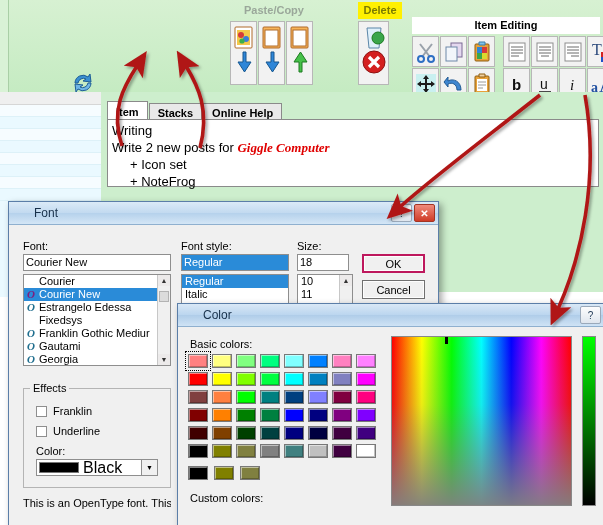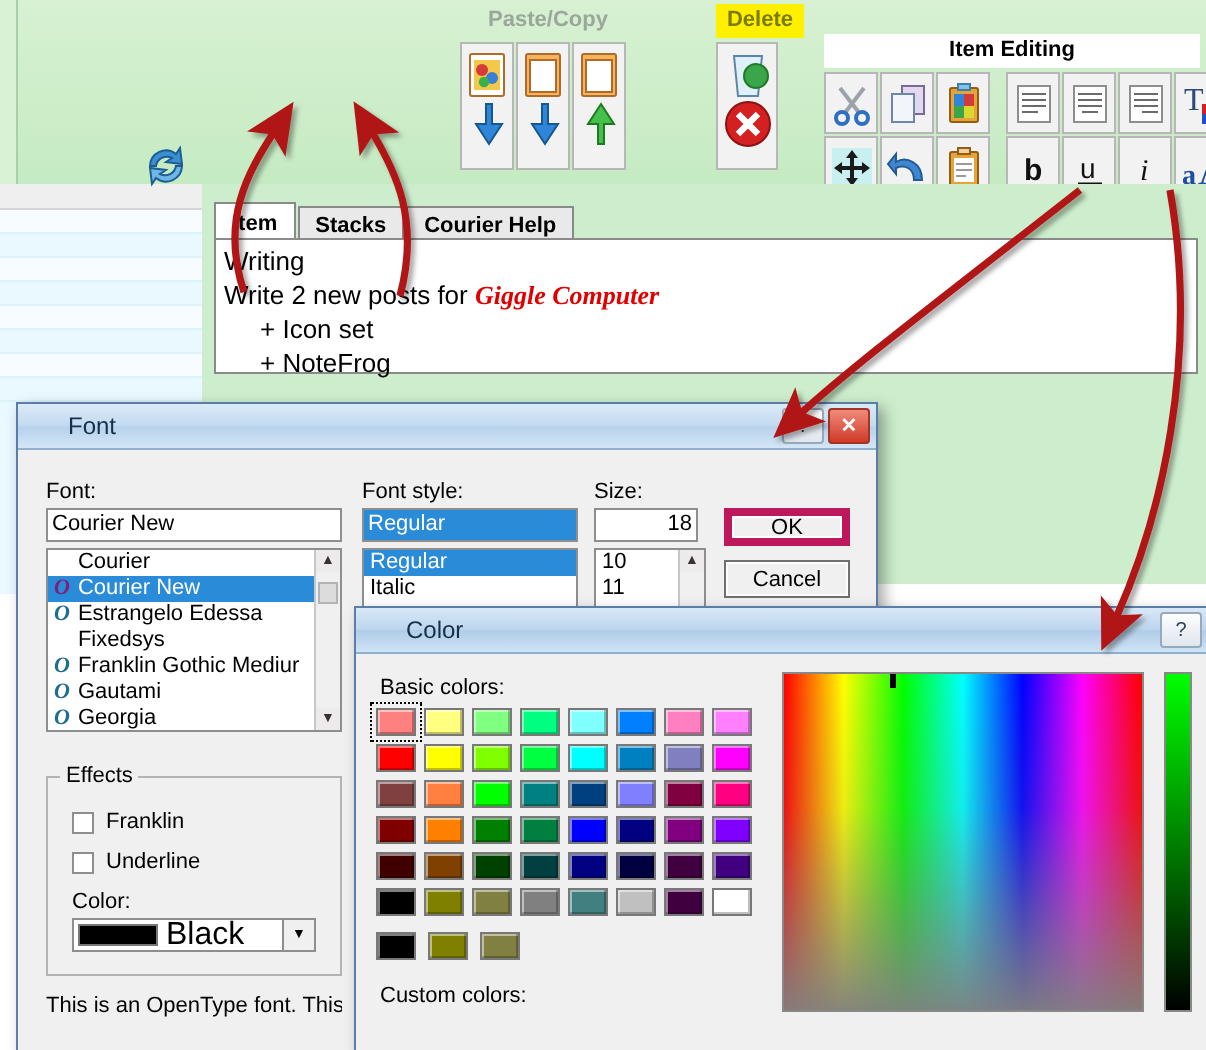--- a/index.html
+++ b/index.html
@@ -85,21 +85,21 @@
   .lbl{font-size:11px;color:#000;}
   .field{background:#fff;border:1px solid #8e8e8e;box-sizing:border-box;font-size:11px;padding:1px 2px;}
   .listbox{background:#fff;border:1px solid #8e8e8e;box-sizing:border-box;overflow:hidden;position:relative;}
   .lrow{height:13px;line-height:13px;font-size:11px;padding-left:3px;display:flex;align-items:center;white-space:nowrap;}
   .lrow.sel{background:#2a8bd8;color:#fff;}
   .otf{font-family:"Liberation Serif",serif;font-style:italic;font-weight:bold;font-size:11px;margin-right:4px;}
   .otf.p{color:#7e1f7e;}
   .otf.t{color:#1f6e8e;}
   .pushbtn{background:#f0f0f0;border:1px solid #707070;box-shadow:inset 0 0 0 1px #fdfdfd;
     font-size:11px;display:flex;align-items:center;justify-content:center;box-sizing:border-box;}
-  .pushbtn.default{border:4px solid #be185d;}
+  .pushbtn.default{border:2px solid #be185d;}
   .scroll{position:absolute;right:0;top:0;width:12px;bottom:0;background:#f0f0f0;border-left:1px solid #c7c7c7;}
   .sc-arrow{width:12px;height:11px;display:flex;align-items:center;justify-content:center;font-size:7px;color:#333;background:#eceaea;}
   .sc-thumb{position:absolute;left:1px;width:10px;height:11px;background:#dcdcdc;border:1px solid #b3b3b3;box-sizing:border-box;}
   .groupbox{border:1px solid #b4b4b4;box-sizing:border-box;position:relative;}
   .gb-title{position:absolute;left:6px;top:-7px;background:#f0f0f0;padding:0 3px;font-size:11px;}
   .chk{width:11px;height:11px;border:1px solid #8e8e8e;background:#fff;box-sizing:border-box;}
   .combo{background:#fff;border:1px solid #8e8e8e;display:flex;align-items:center;box-sizing:border-box;}
   .combo .sw{width:40px;height:11px;background:#000;margin:0 4px 0 2px;border:1px solid #777;box-sizing:border-box;}
   .combo .arrow{margin-left:auto;width:15px;height:100%;background:#f0f0f0;border-left:1px solid #8e8e8e;
     display:flex;align-items:center;justify-content:center;font-size:7px;}
@@ -306,21 +306,21 @@
         <path d="M21 13 a8 8 0 0 1 -13 6 l-2 3 -1-8 8 1 -3 2 a5.5 5.5 0 0 0 8-4 z" fill="#6fb6e6" stroke="#1d5d96"></path>
       </svg>
     </div>
   </div>
 
   <div id="white-body"></div>
   <div id="item-panel">
     <div id="tabs">
       <div class="tab active">Item</div>
       <div class="tab">Stacks</div>
-      <div class="tab">Courier Help</div>
+      <div class="tab">Online Help</div>
     </div>
     <div id="item-text">
       <div>Writing</div>
       <div><span>Write 2 new posts for </span><span class="hl">Giggle Computer</span></div>
       <div class="indent">+ Icon set</div>
       <div class="indent">+ NoteFrog</div>
     </div>
   </div>
 
   <div class="dialog" id="font-dialog">
@@ -394,21 +394,21 @@
     <div class="lbl" style="position:absolute;left:172px;top:38px;">Font style:</div>
     <div class="field" style="position:absolute;left:172px;top:52px;width:108px;height:17px;background:#2a8bd8;color:#fff;">Regular</div>
     <div class="listbox" style="position:absolute;left:172px;top:72px;width:108px;height:92px;">
       <div class="lrow sel">Regular</div>
       <div class="lrow">Italic</div>
     </div>
     <div class="lbl" style="position:absolute;left:172px;top:270px;">S</div>
     <div class="field" style="position:absolute;left:172px;top:284px;width:108px;height:17px;"></div>
 
     <div class="lbl" style="position:absolute;left:288px;top:38px;">Size:</div>
-    <div class="field" style="position:absolute;left:288px;top:52px;width:52px;height:17px;text-align:right;">18</div>
+    <div class="field" style="position:absolute;left:288px;top:52px;width:52px;height:17px;">18</div>
     <div class="listbox" style="position:absolute;left:288px;top:72px;width:56px;height:92px;">
       <div style="position:absolute;left:0;top:0;right:13px;">
         <div class="lrow">10</div>
         <div class="lrow">11</div>
       </div>
       <div class="scroll">
         <div class="sc-arrow">▲</div>
       </div>
     </div>
 

